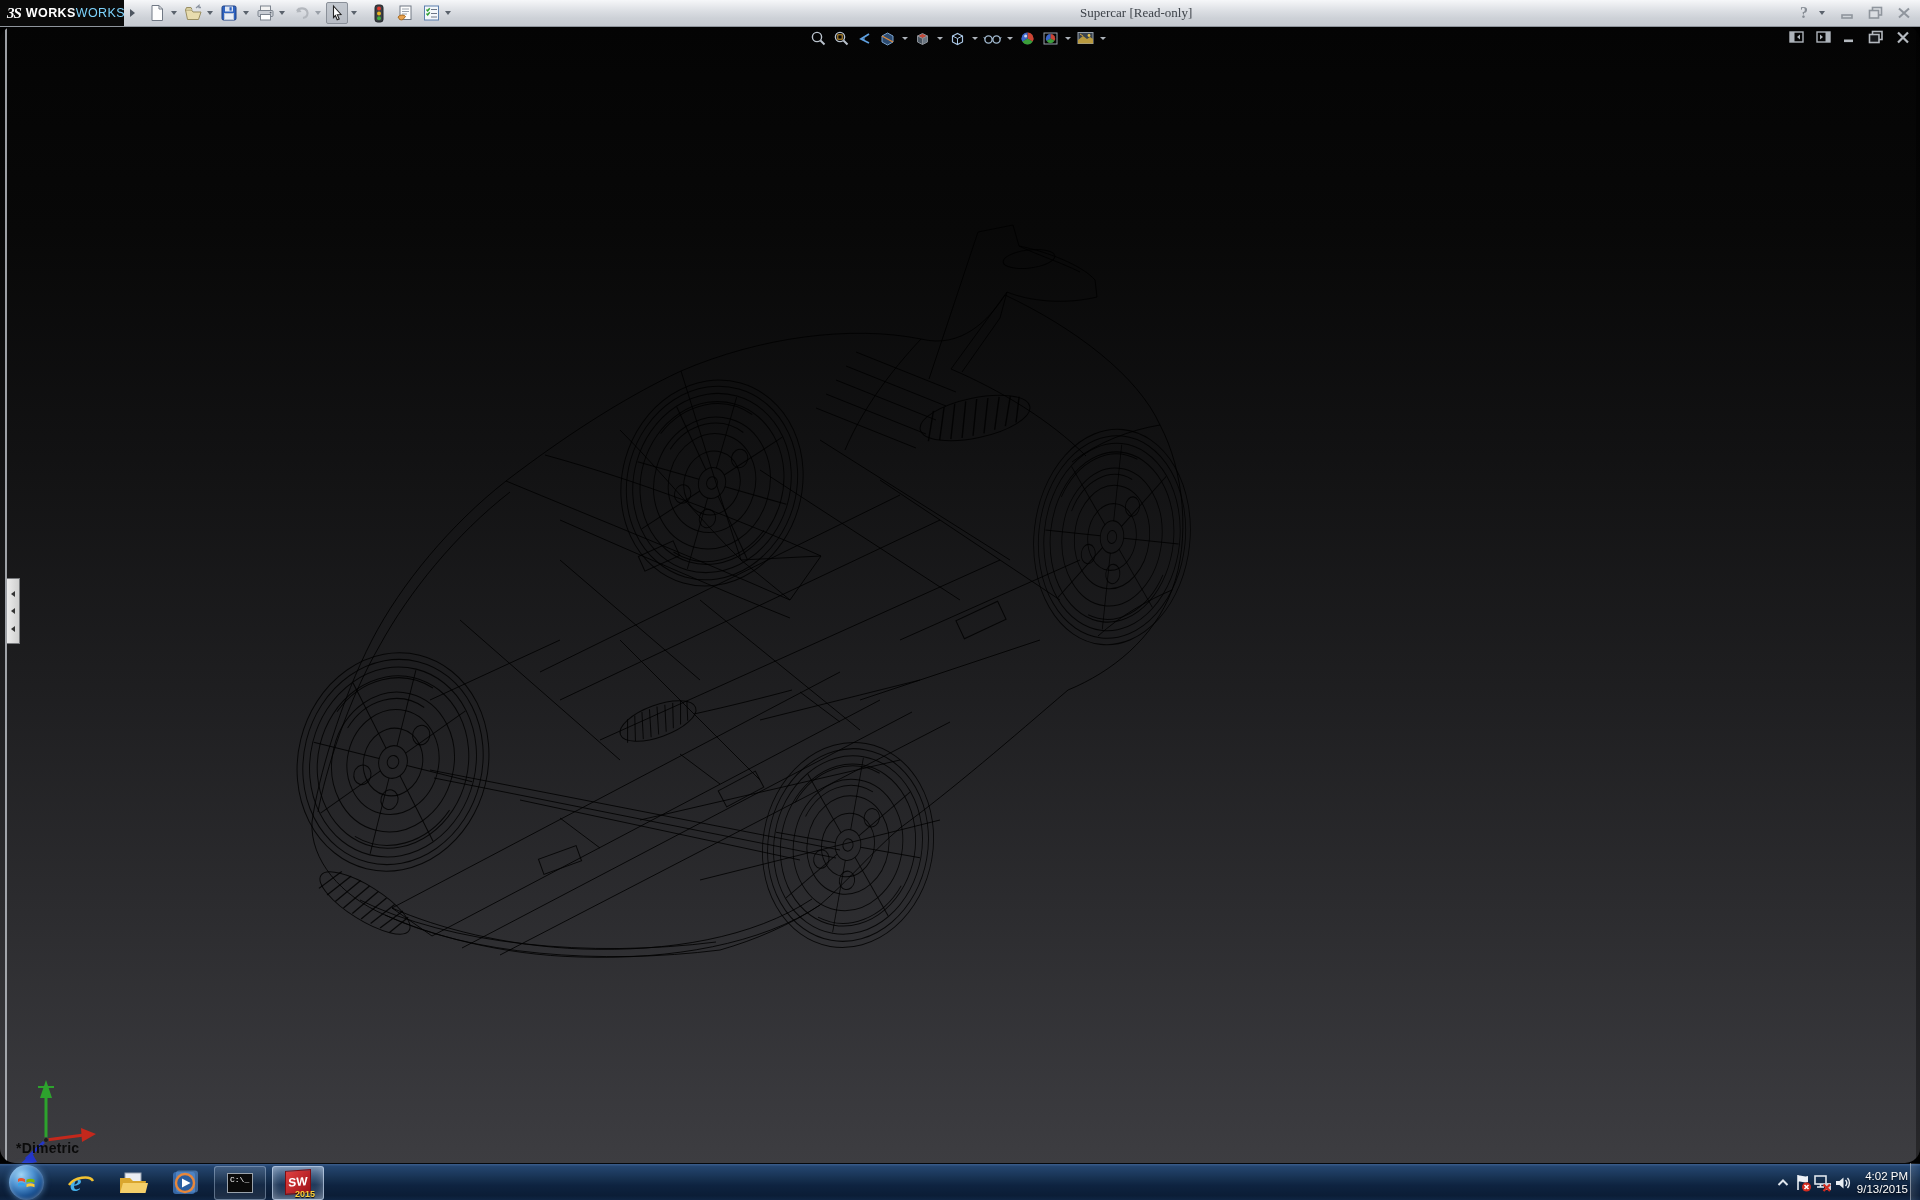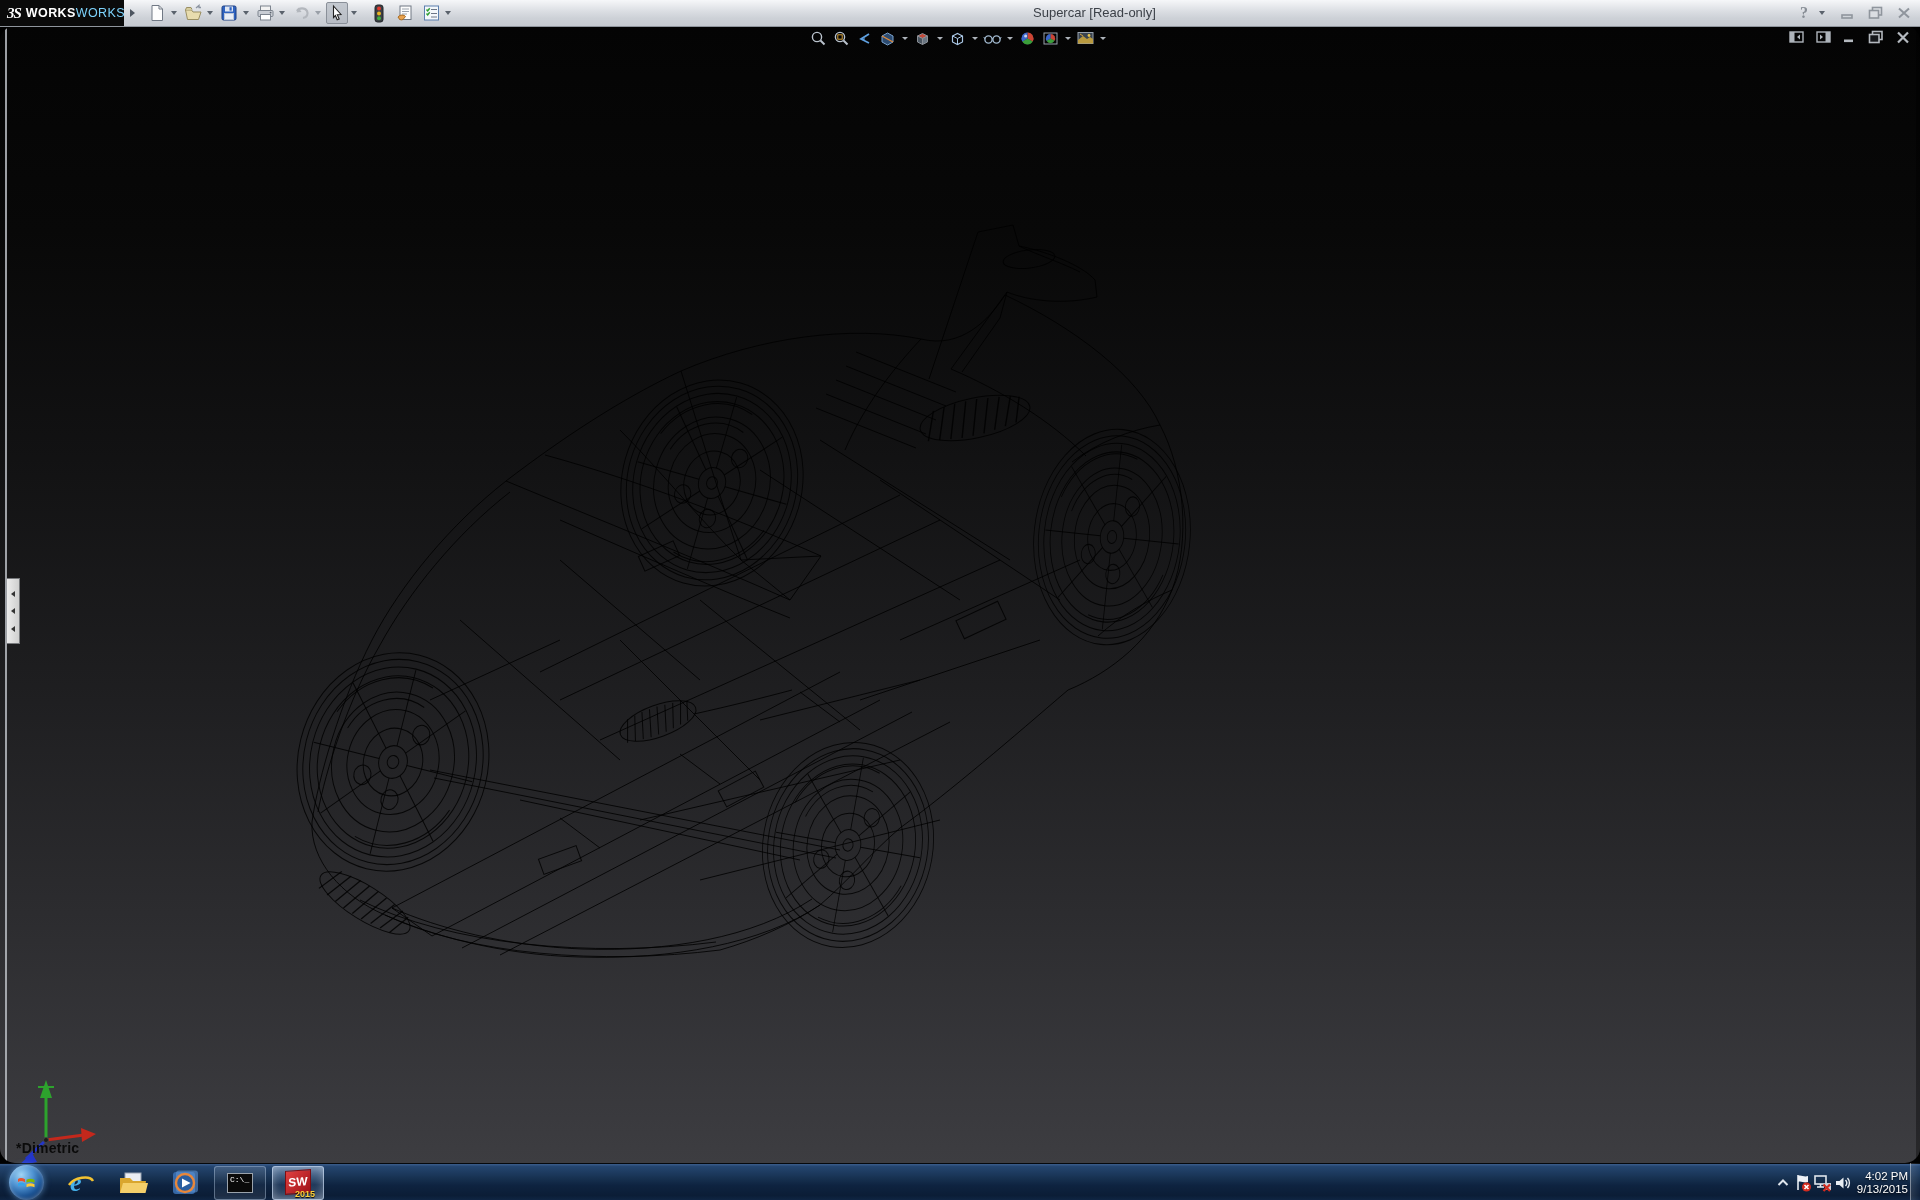--- a/index.html
+++ b/index.html
@@ -21,21 +21,21 @@
   .tri-right{width:0;height:0;border-left:5px solid #4d5560;border-top:4px solid transparent;
     border-bottom:4px solid transparent;}
   .main-tools{position:absolute;left:146px;top:1px;height:24px;display:flex;align-items:center;}
   .tool-btn{height:22px;min-width:22px;display:flex;align-items:center;justify-content:center;
     border-radius:2px;}
   .tool-btn.pressed{border:1px solid #8a9099;background:linear-gradient(#c4c9d0,#b7bcc4);box-sizing:border-box;}
   .dd{width:11px;height:22px;display:flex;align-items:center;justify-content:center;margin-right:3px;}
   .dd-tri{width:0;height:0;border-top:4px solid #5a626c;border-left:3.5px solid transparent;
     border-right:3.5px solid transparent;}
   .dd-tri.dim{border-top-color:#9aa0a8;}
-  .app-title{position:absolute;left:1033px;top:5px;font-size:13px;color:#3c4148;white-space:nowrap;}
+  .app-title{position:absolute;left:1080px;top:5px;font-size:13px;color:#3c4148;white-space:nowrap;font-family:Liberation Serif, serif;}
   .win-ctrls{position:absolute;right:6px;top:0;height:26px;display:flex;align-items:center;gap:8px;}
   .help-q{font-family:"Liberation Serif",serif;font-size:16px;font-weight:bold;color:#878d95;}
   .wc{display:flex;align-items:center;justify-content:center;width:20px;height:18px;}
 
   
   .viewport{position:absolute;top:26px;left:0;width:1920px;height:1137px;
     background:linear-gradient(180deg,#040404 0%,#080808 18%,#121213 38%,#1e1e20 58%,#2c2c2f 78%,#3a3a3e 96%,#3d3d41 100%);
     overflow:hidden;border-radius:15px;}
   .vp-right-edge{position:absolute;right:0;top:0;width:4px;height:100%;background:rgba(0,0,0,.35);}
   .fm-edge{position:absolute;left:5px;top:0;width:2px;height:100%;background:#b6bac0;opacity:.85;}

